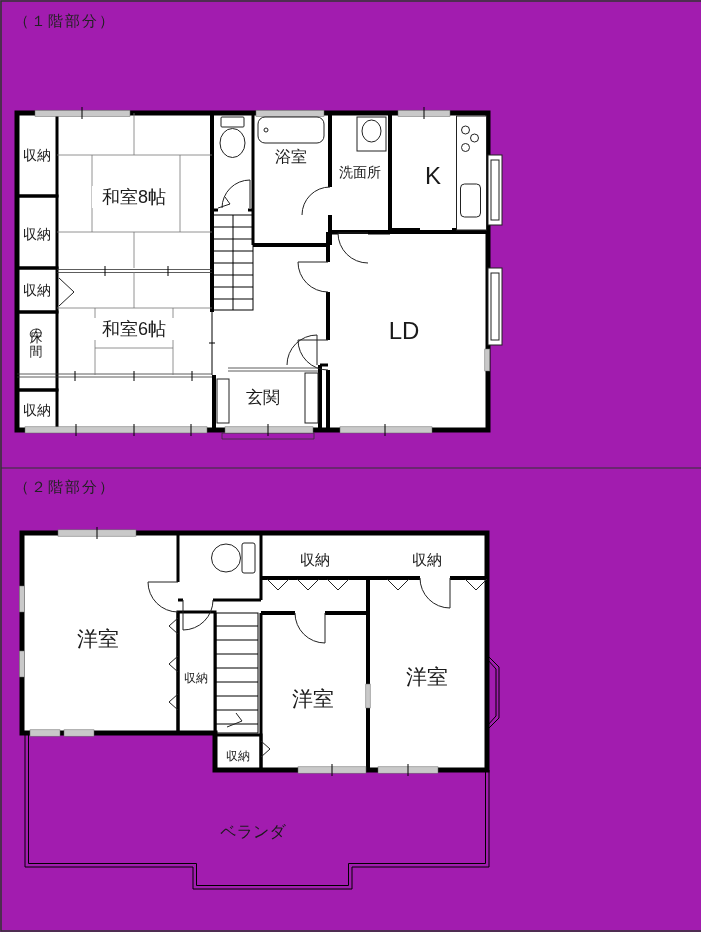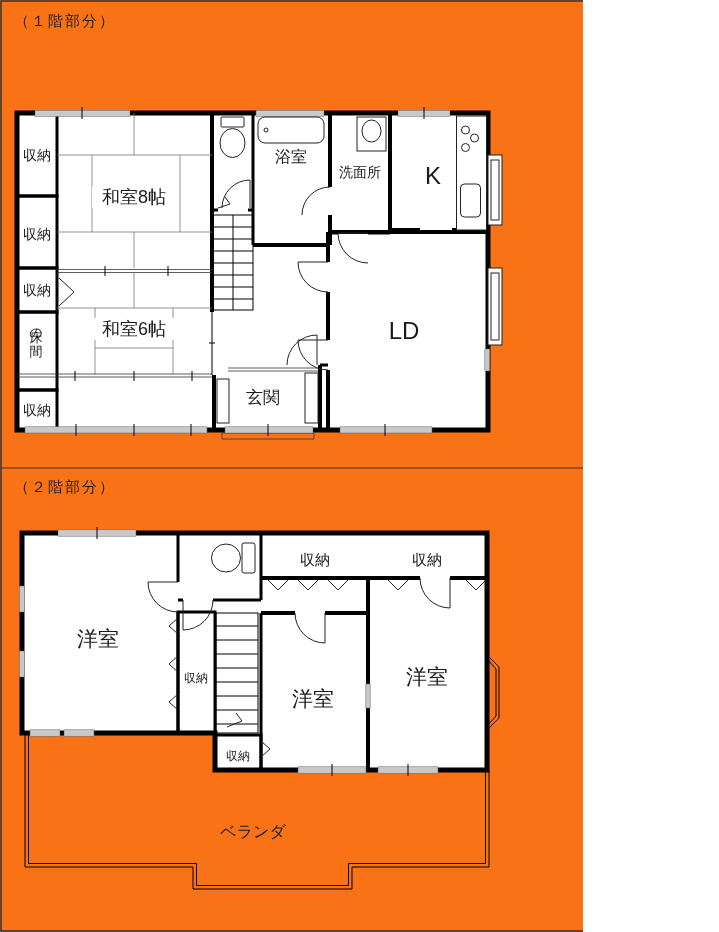--- a/index.html
+++ b/index.html
@@ -1,16 +1,16 @@
 <!DOCTYPE html>
 <html><head>
 <meta charset="utf-8">
 <style>
   html,body{margin:0;padding:0;background:#fff;}
-  .sheet{position:relative;width:583px;height:932px;background:#f97316;overflow:hidden;}
+  .sheet{position:relative;width:701px;height:932px;background:#a21caf;overflow:hidden;}
   svg{position:absolute;left:0;top:0;}
   svg text{font-family:"Liberation Sans","DejaVu Sans",sans-serif;fill:#1a1a1a;}
   svg text.title{font-family:"Liberation Serif","DejaVu Serif",serif;fill:#222;letter-spacing:2px;}
   .wall{stroke:#000;fill:none;}
   .roombg{stroke:#000;fill:#fff;}
   .thin{stroke:#000;stroke-width:1;fill:none;}
   .vthin{stroke:#333;stroke-width:0.8;fill:none;}
   .tatami{stroke:#777;stroke-width:0.8;fill:none;}
   .fixture{stroke:#222;stroke-width:1;fill:#fff;}
   .arc{stroke:#222;stroke-width:1;fill:none;}

